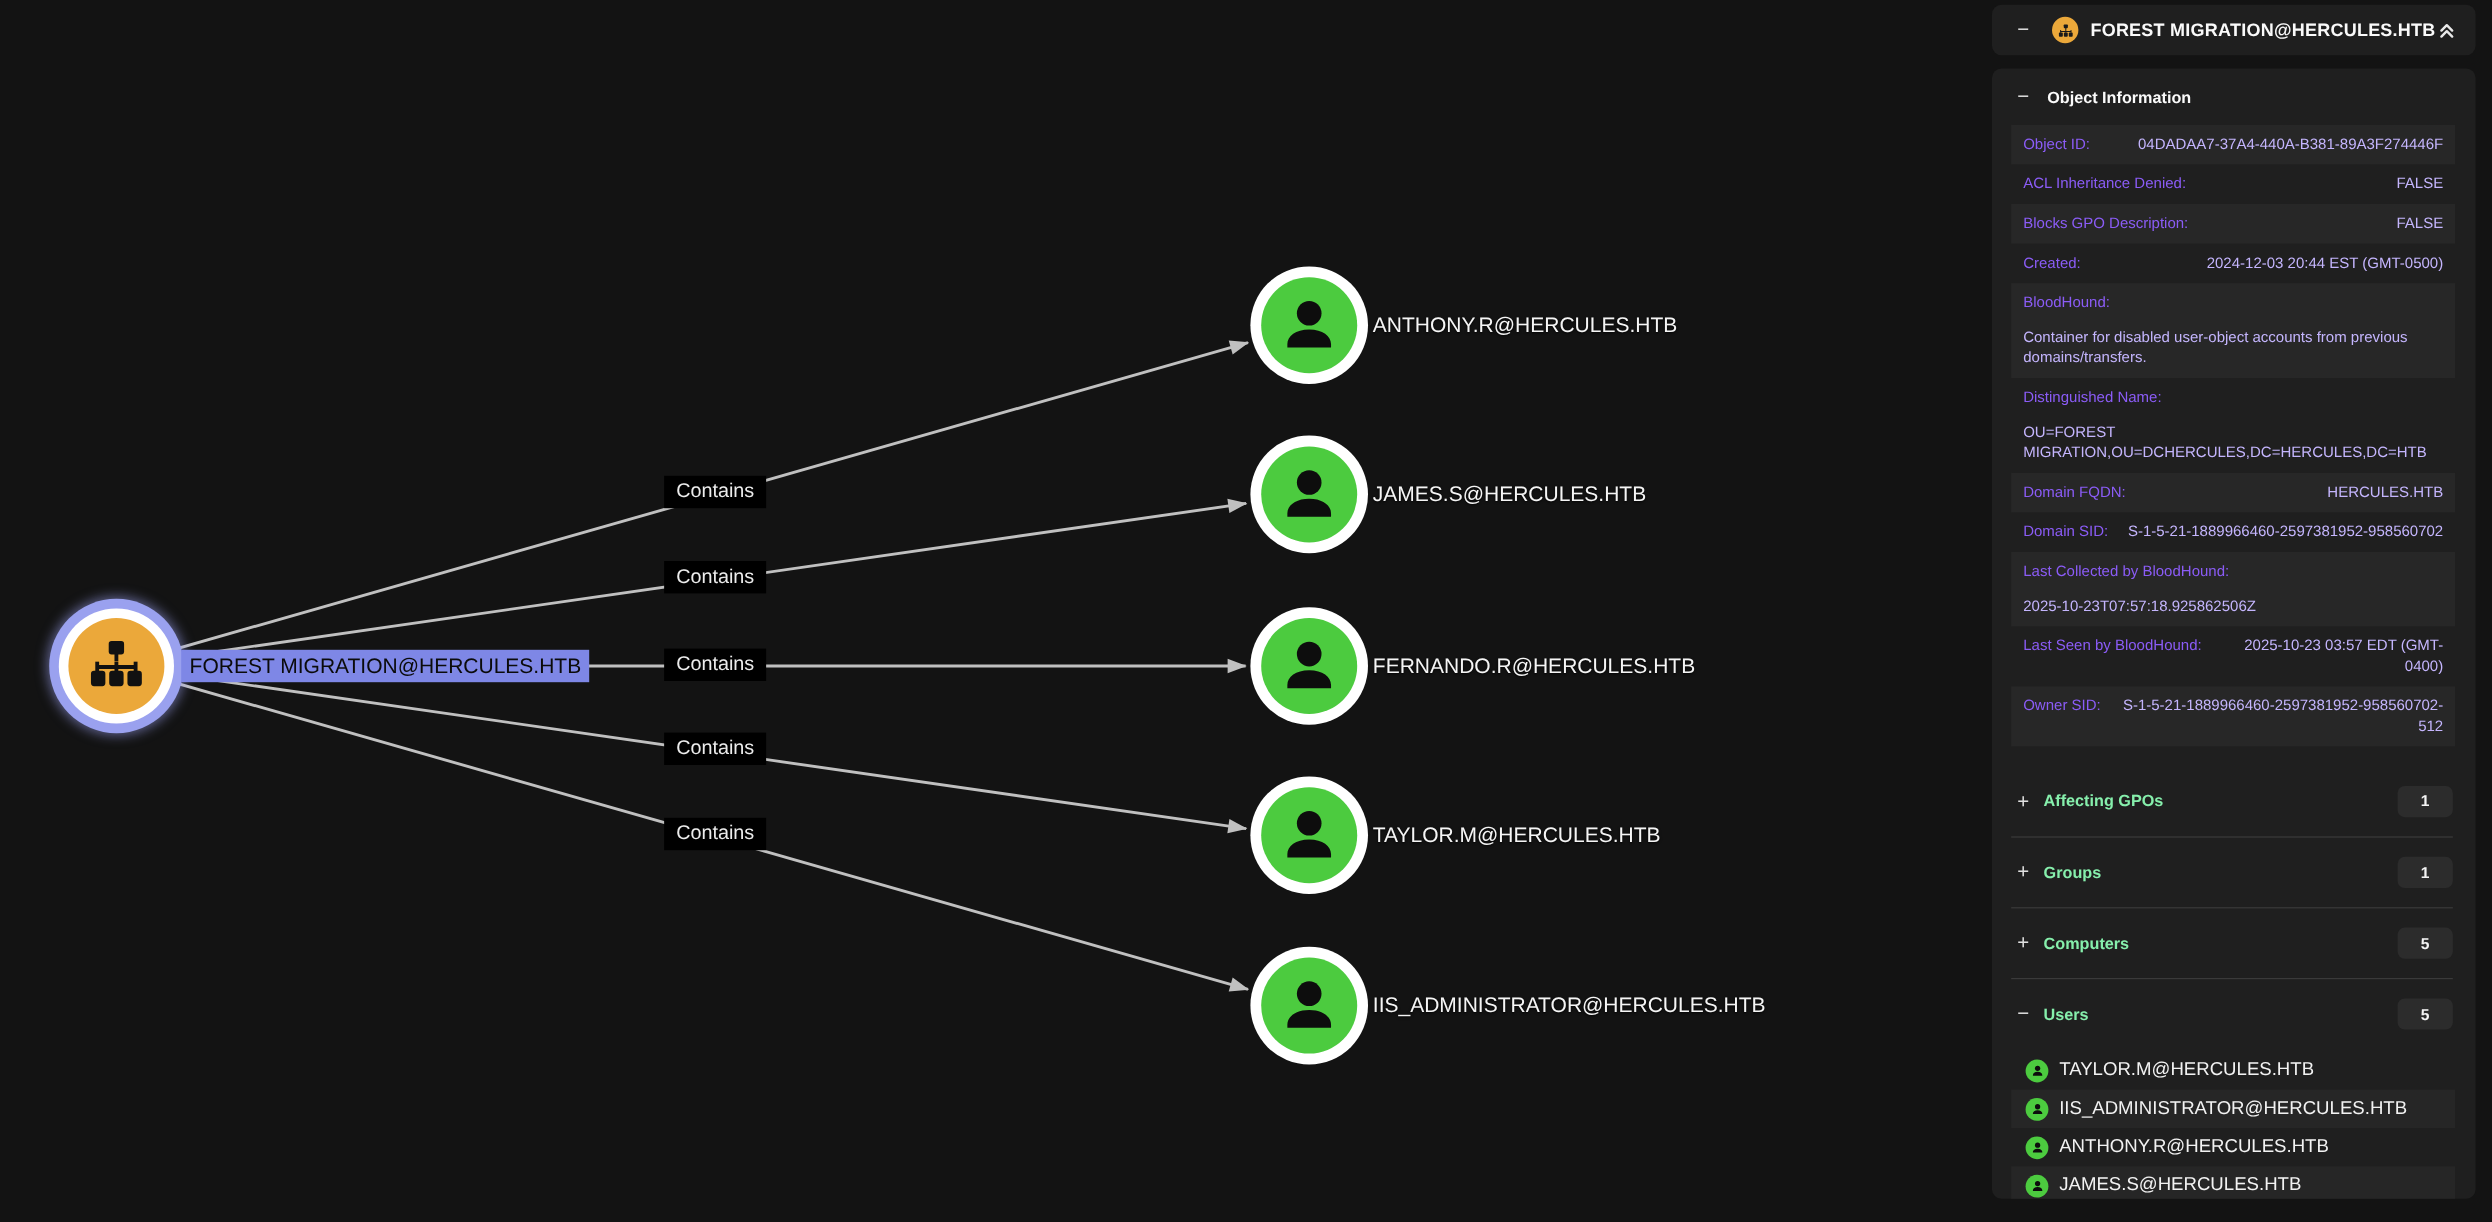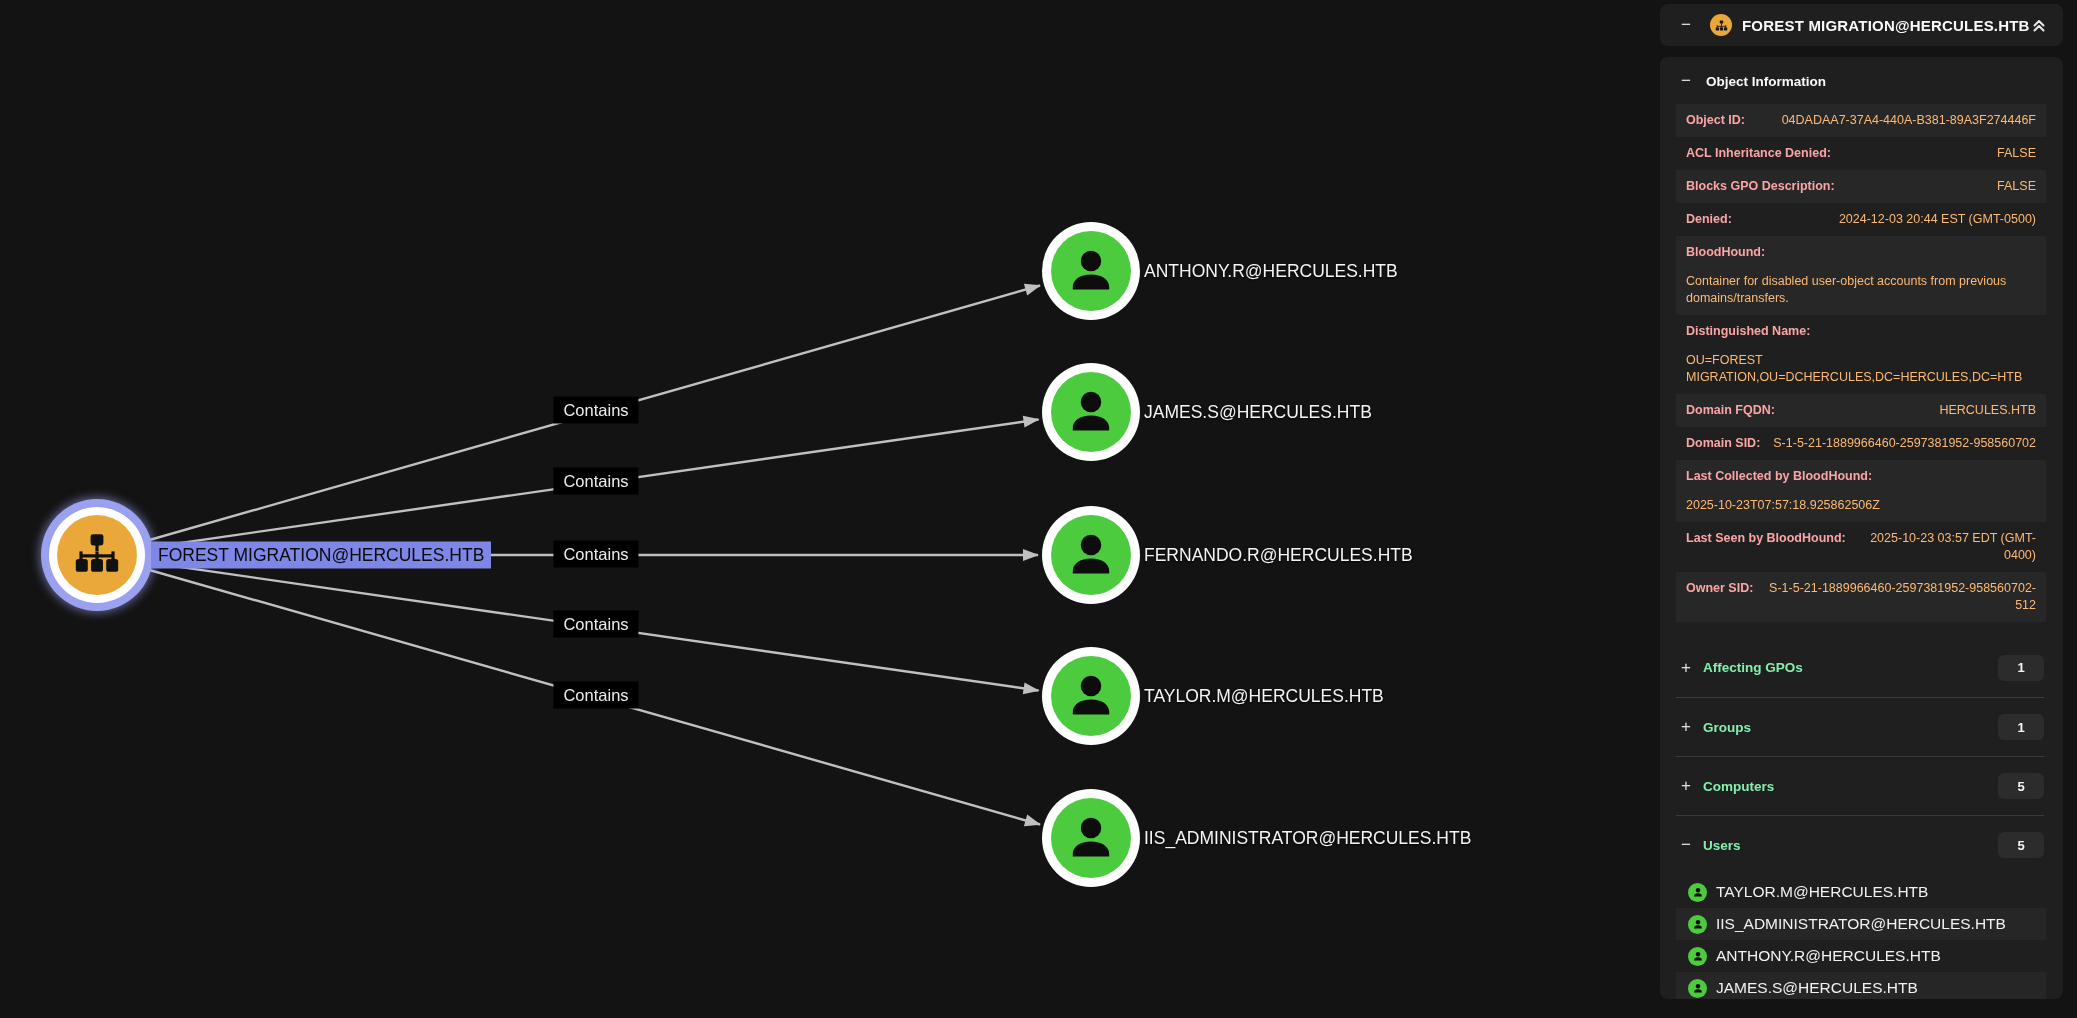--- a/index.html
+++ b/index.html
@@ -106,22 +106,22 @@
   }
   .oi-title { font-size:13.5px; font-weight:700; color:#fafafa; margin-left:10px;text-align:right; }
 
   .oi-rows { margin:0 17px 0 16px; }
   .oi-row {
     font-size:12.5px; line-height:17px;
     padding:8px 10px;
   }
   .oi-rows .oi-row:nth-child(odd) { background:#272727; }
   .oi-row.inline { display:flex; justify-content:space-between; gap:8px; }
-  .oi-row .lbl { font-weight:700; color:#fca5a5; white-space:nowrap; }
-  .oi-row .val { color:#fdba74; text-align:right; }
+  .oi-row .lbl { font-weight:400; color:#8b5cf6; white-space:nowrap; }
+  .oi-row .val { color:#c4b5fd; text-align:right; }
   .oi-row.block .val { text-align:left; margin-top:12px; }
   .oi-row.dn .val { max-width:305px; }
 
   .sections { margin-top:16px; padding:0 19px 0 16px; }
   .section {
     height:59px;
     display:flex; align-items:center;
     cursor:pointer;
   }
   .section + .section { border-top:1px solid #3a3a3a; }
@@ -312,21 +312,21 @@
       </div>
       <div class="oi-row inline">
         <span class="lbl">ACL Inheritance Denied:</span>
         <span class="val">FALSE</span>
       </div>
       <div class="oi-row inline">
         <span class="lbl">Blocks GPO Description:</span>
         <span class="val">FALSE</span>
       </div>
       <div class="oi-row inline">
-        <span class="lbl">Denied:</span>
+        <span class="lbl">Created:</span>
         <span class="val">2024-12-03 20:44 EST (GMT-0500)</span>
       </div>
       <div class="oi-row block">
         <div class="lbl">BloodHound:</div>
         <div class="val">Container for disabled user-object accounts from previous domains/transfers.</div>
       </div>
       <div class="oi-row block dn">
         <div class="lbl">Distinguished Name:</div>
         <div class="val">OU=FOREST MIGRATION,OU=DCHERCULES,DC=HERCULES,DC=HTB</div>
       </div>

